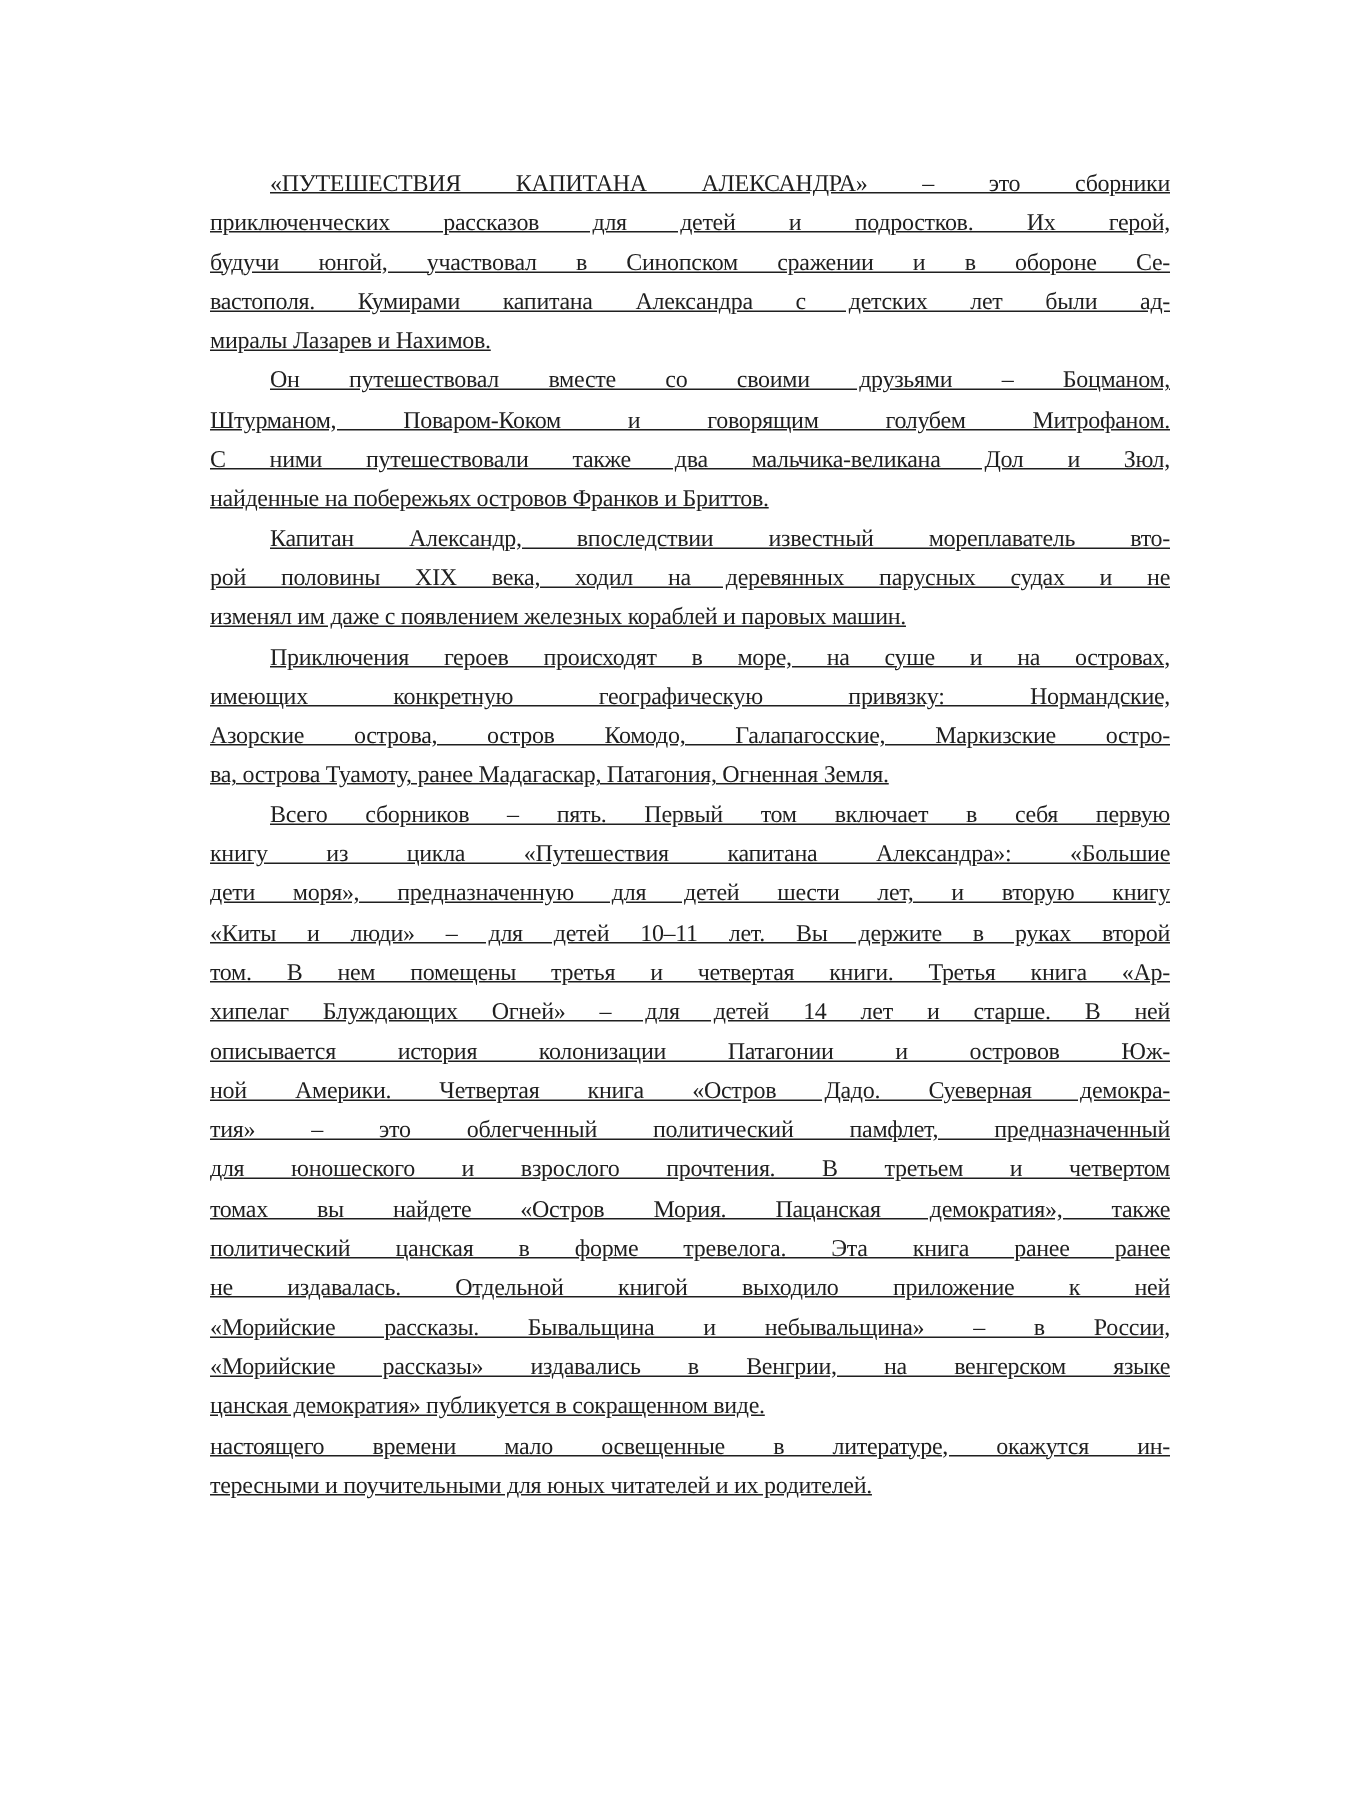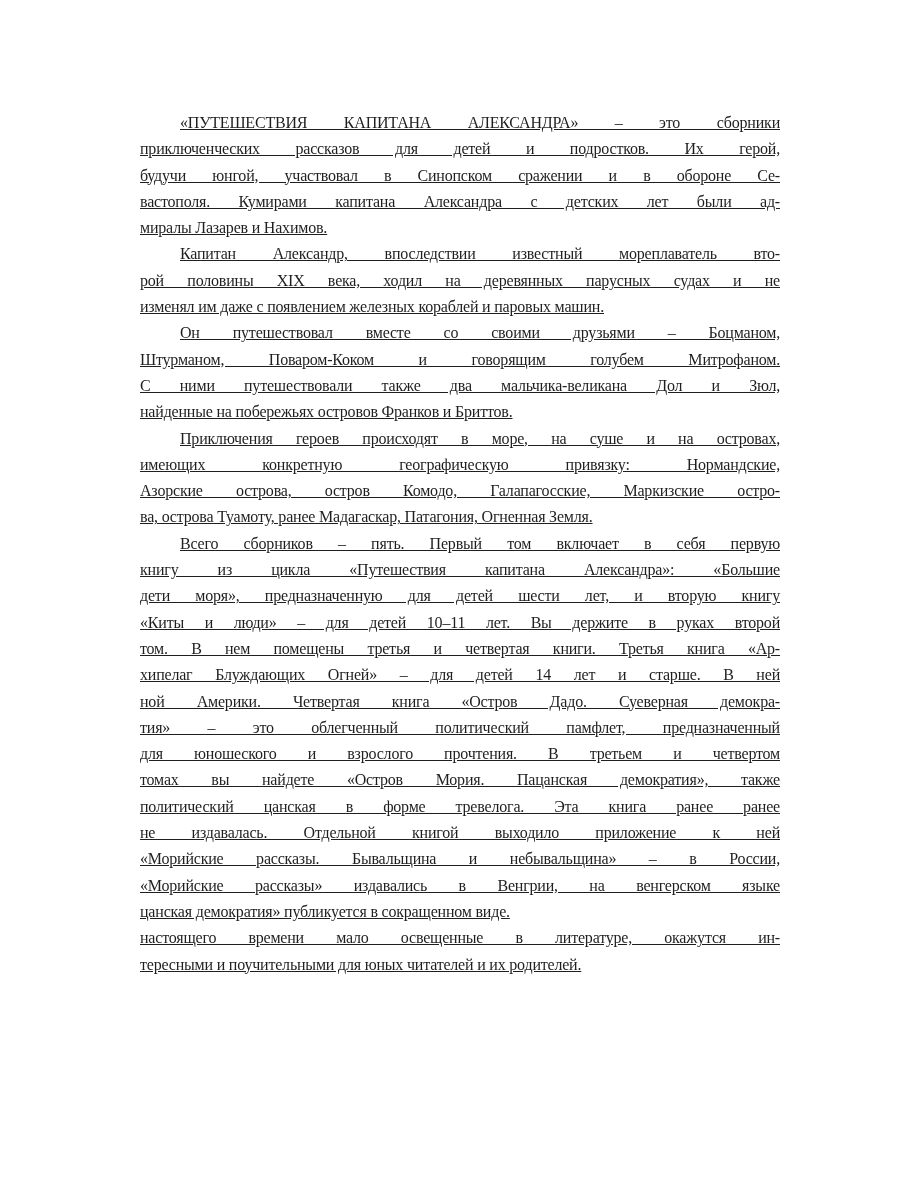--- a/index.html
+++ b/index.html
@@ -55,43 +55,44 @@
 <div class="page">
   <div class="text-column" style="color: rgb(31, 31, 31);">
       <div class="paragraph">
         <div class="line first">«ПУТЕШЕСТВИЯ КАПИТАНА АЛЕКСАНДРА» – это сборники</div>
         <div class="line">приключенческих рассказов для детей и подростков. Их герой,</div>
         <div class="line">будучи юнгой, участвовал в Синопском сражении и в обороне Се-</div>
         <div class="line">вастополя. Кумирами капитана Александра с детских лет были ад-</div>
         <div class="line last">миралы Лазарев и Нахимов.</div>
       </div>
       <div class="paragraph">
-        <div class="line first">Капитан Александр, впоследствии известный мореплаватель вто-</div>
-        <div class="line">рой половины XIX века, ходил на деревянных парусных судах и не</div>
-        <div class="line last">изменял им даже с появлением железных кораблей и паровых машин.</div>
-      </div>
-      <div class="paragraph">
         <div class="line first">Он путешествовал вместе со своими друзьями – Боцманом,</div>
         <div class="line">Штурманом, Поваром-Коком и говорящим голубем Митрофаном.</div>
         <div class="line">С ними путешествовали также два мальчика-великана Дол и Зюл,</div>
         <div class="line last">найденные на побережьях островов Франков и Бриттов.</div>
+      </div>
+      <div class="paragraph">
+        <div class="line first">Капитан Александр, впоследствии известный мореплаватель вто-</div>
+        <div class="line">рой половины XIX века, ходил на деревянных парусных судах и не</div>
+        <div class="line last">изменял им даже с появлением железных кораблей и паровых машин.</div>
       </div>
       <div class="paragraph">
         <div class="line first">Приключения героев происходят в море, на суше и на островах,</div>
         <div class="line">имеющих конкретную географическую привязку: Нормандские,</div>
         <div class="line">Азорские острова, остров Комодо, Галапагосские, Маркизские остро-</div>
         <div class="line last">ва, острова Туамоту, ранее Мадагаскар, Патагония, Огненная Земля.</div>
       </div>
       <div class="paragraph">
         <div class="line first">Всего сборников – пять. Первый том включает в себя первую</div>
         <div class="line">книгу из цикла «Путешествия капитана Александра»: «Большие</div>
         <div class="line">дети моря», предназначенную для детей шести лет, и вторую книгу</div>
         <div class="line">«Киты и люди» – для детей 10–11 лет. Вы держите в руках второй</div>
         <div class="line">том. В нем помещены третья и четвертая книги. Третья книга «Ар-</div>
         <div class="line">хипелаг Блуждающих Огней» – для детей 14 лет и старше. В ней</div>
+        <div class="line">описывается история колонизации Патагонии и островов Юж-</div>
         <div class="line">ной Америки. Четвертая книга «Остров Дадо. Суеверная демокра-</div>
         <div class="line">тия» – это облегченный политический памфлет, предназначенный</div>
         <div class="line">для юношеского и взрослого прочтения. В третьем и четвертом</div>
         <div class="line">томах вы найдете «Остров Мория. Пацанская демократия», также</div>
         <div class="line">политический цанская в форме тревелога. Эта книга ранее ранее</div>
         <div class="line">не издавалась. Отдельной книгой выходило приложение к ней</div>
         <div class="line">«Морийские рассказы. Бывальщина и небывальщина» – в России,</div>
         <div class="line">«Морийские рассказы» издавались в Венгрии, на венгерском языке</div>
         <div class="line last">цанская демократия» публикуется в сокращенном виде.</div>
       </div>

